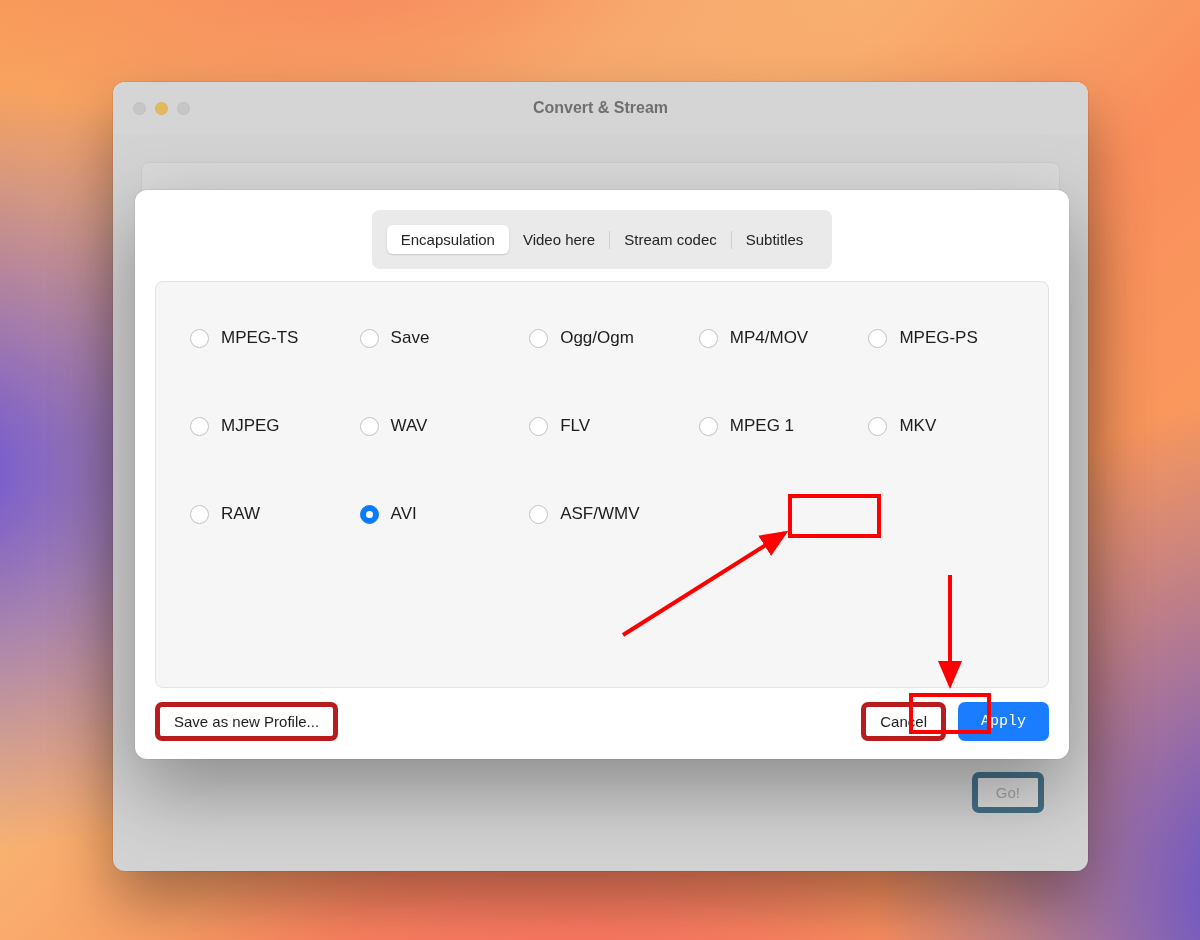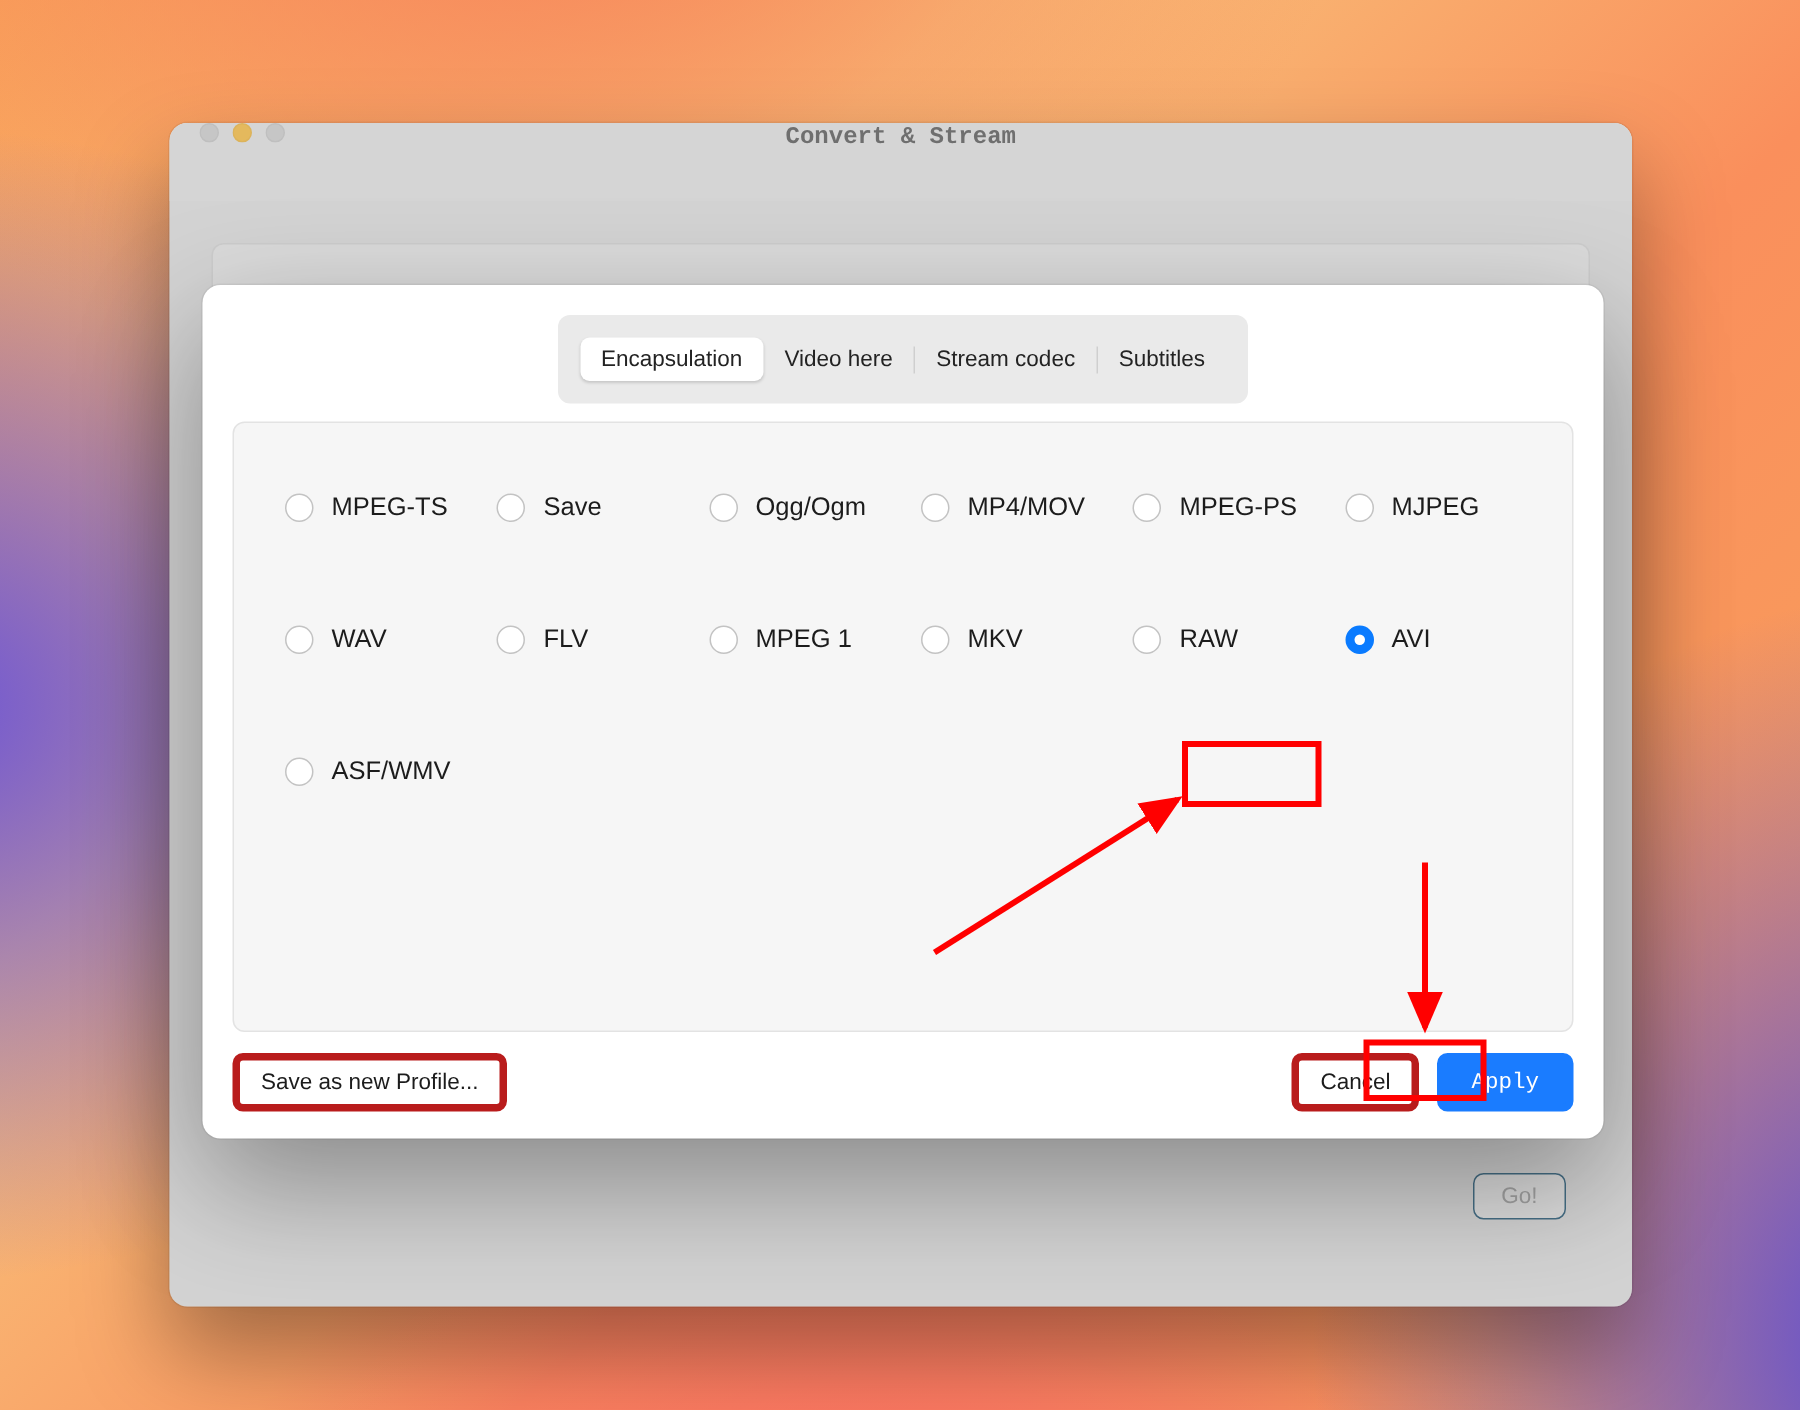--- a/index.html
+++ b/index.html
@@ -24,24 +24,23 @@
   position: absolute;
   left: 113px; top: 82px;
   width: 975px; height: 789px;
   background: #e3e3e3;
   border-radius: 12px;
   box-shadow: 0 30px 60px rgba(0,0,0,0.35), 0 0 0 1px rgba(0,0,0,0.06);
   overflow: hidden;
 }
 .titlebar {
   height: 52px;
-  display: flex; 
+  display: flex; align-items: center;
   position: relative;
   background: #e7e7e7;
-  font-family: Liberation Mono, monospace;
 }
 .traffic { display:flex; gap:9px; margin-left:20px; }
 .traffic span {
   width:13px; height:13px; border-radius:50%;
   background:#d0d0d0; display:inline-block;
   border:1px solid rgba(0,0,0,0.05);
 }
 .traffic .yellow { background:#febc2e; }
 .window-title {
   position:absolute; left:0; right:0; text-align:center;
@@ -53,21 +52,21 @@
 .panel {
   background:#eeeeee; border-radius:8px;
   border:1px solid #d9d9d9;
 }
 .panel.p1 { height:300px; margin-bottom:22px; padding:24px; }
 .panel.p2 { height:124px; margin-bottom:22px; padding:24px; }
 .panel.p3 { height:124px; padding:24px; }
 .placeholder-text { color:#a7a7a7; font-size:24px; font-weight:500; }
 .go-btn {
   position:absolute; right:44px; bottom:58px;
-  background:#f3f3f3; border:1px solid #0c4a6e; border-radius:7px;
+  background:#f3f3f3; border:6px solid #0c4a6e; border-radius:7px;
   padding:6px 18px; color:#9a9a9a; font-size:15px;
 }
 
 .sheet-dim {
   position:absolute; inset:0;
   background:rgba(180,180,180,0.35);
 }
 
 .sheet {
   position:absolute;
@@ -97,21 +96,21 @@
 .segmented .divider {
   width:1px; height:18px; background:#cfcfcf;
 }
 .radio-area {
   flex:1; margin-top:12px;
   background:#f6f6f6; border:1px solid #e3e3e3; border-radius:8px;
   padding: 46px 20px 24px 34px;
 }
 .radio-grid {
   display:grid;
-  grid-template-columns: repeat(6, 1fr);
+  grid-template-columns: repeat(5, 1fr);
   column-gap: 10px;
   row-gap: 68px;
 }
 .radio-item {
   display:flex; align-items:center; gap:12px;
   font-size:17px; color:#1c1c1c;
   cursor:pointer;
 }
 .radio-dot {
   width:19px; height:19px; border-radius:50%;

